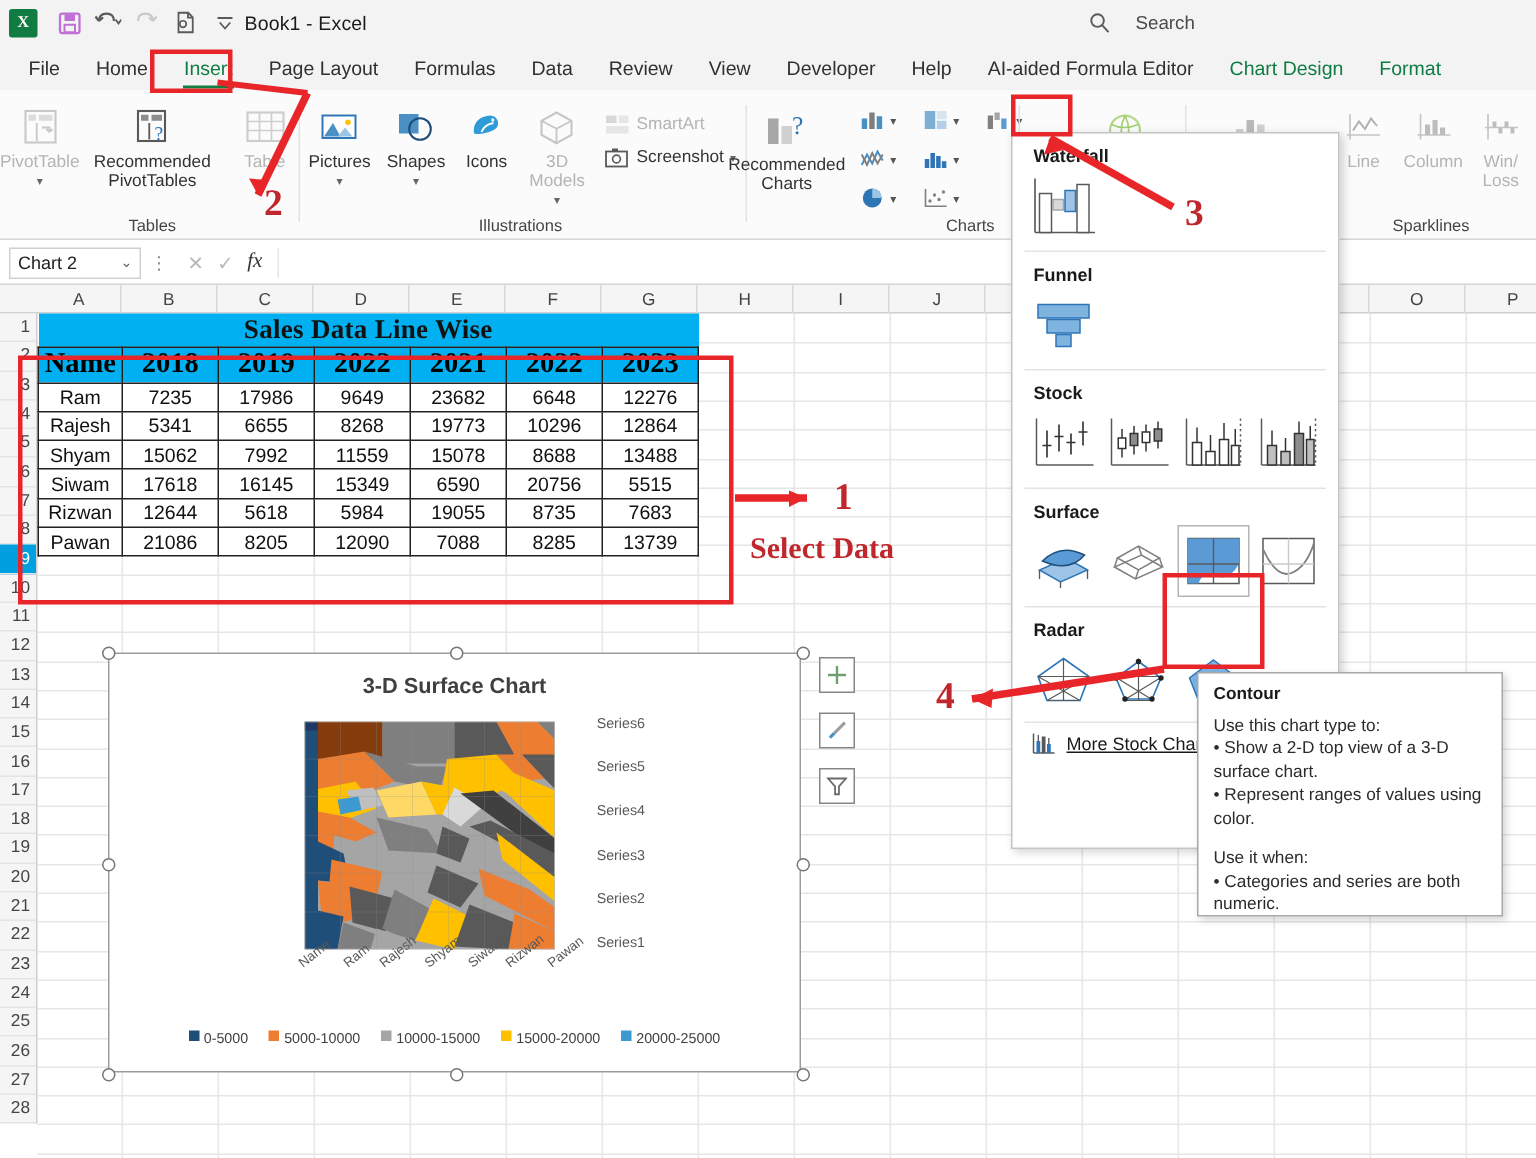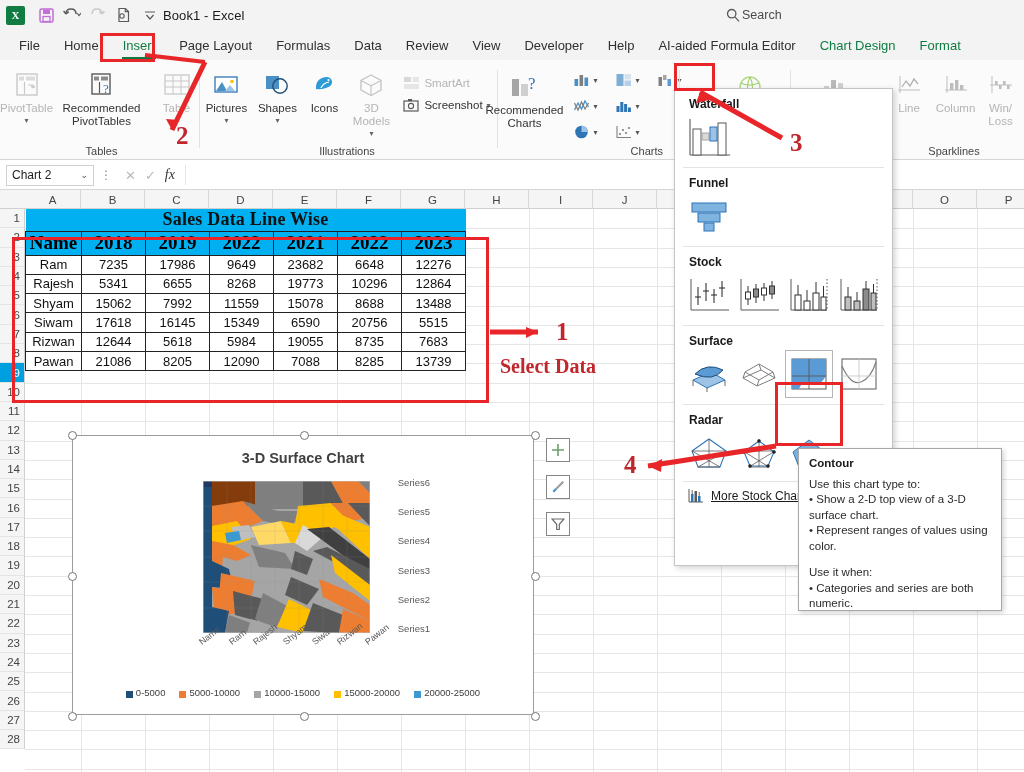--- a/index.html
+++ b/index.html
@@ -23,21 +23,21 @@
   }
   .qat-btn{
     width:26px;height:24px;display:flex;align-items:center;justify-content:center;
     color:#5a5a5a;font-size:14px;
   }
   .title-text{
     font-size:13px;color:#1a1a1a;letter-spacing:.1px;
   }
   .searchbox{
     position:absolute; left:718px; top:3px; width:306px; height:23px;
-    display:flex; align-items:center; gap:2px; padding-left:8px;
+    display:flex; align-items:center; gap:17px; padding-left:8px;
     font-size:12.5px; color:#4a4a4a;
   }
 
   
   .tabbar{
     position:absolute; left:0; top:30px; width:1024px; height:30px;
     background:#f3f3f3; display:flex; align-items:center;
   }
   .tab{
     font-size:13px; color:#303030; padding:3px 11px; margin-right:2px;
@@ -165,21 +165,21 @@
     position:absolute; top:14px; left:0; right:0; text-align:center;
     font-size:14.5px; font-weight:bold; color:#404040;
   }
   .plotarea{ position:absolute; left:130px; top:45px; width:167px; height:152px; }
   .serieslab{ position:absolute; right:-60px; font-size:9.5px; color:#595959; }
   .catlab{
     position:absolute; font-size:9px; color:#595959;
     transform:rotate(-38deg); transform-origin:left top; white-space:nowrap;
   }
   .legend{ position:absolute; left:0; right:0; bottom:16px; display:flex; justify-content:center; gap:14px; }
-  .legitem{ display:flex; align-items:flex-end; gap:3px; font-size:9.5px; color:#404040; }
+  .legitem{ display:flex; align-items:flex-start; gap:3px; font-size:9.5px; color:#404040; }
   .legswatch{ width:7px; height:7px; }
   .cbtn{
     position:absolute; left:546px; width:24px; height:24px; background:#fff;
     border:1px solid #868686; display:flex; align-items:center; justify-content:center;
   }
 
   
   .gallery{
     position:absolute; left:674px; top:88px; width:219px; height:478px;
     background:#fff; border:1px solid #c4c4c4; box-shadow:2px 2px 6px rgba(0,0,0,.18);

